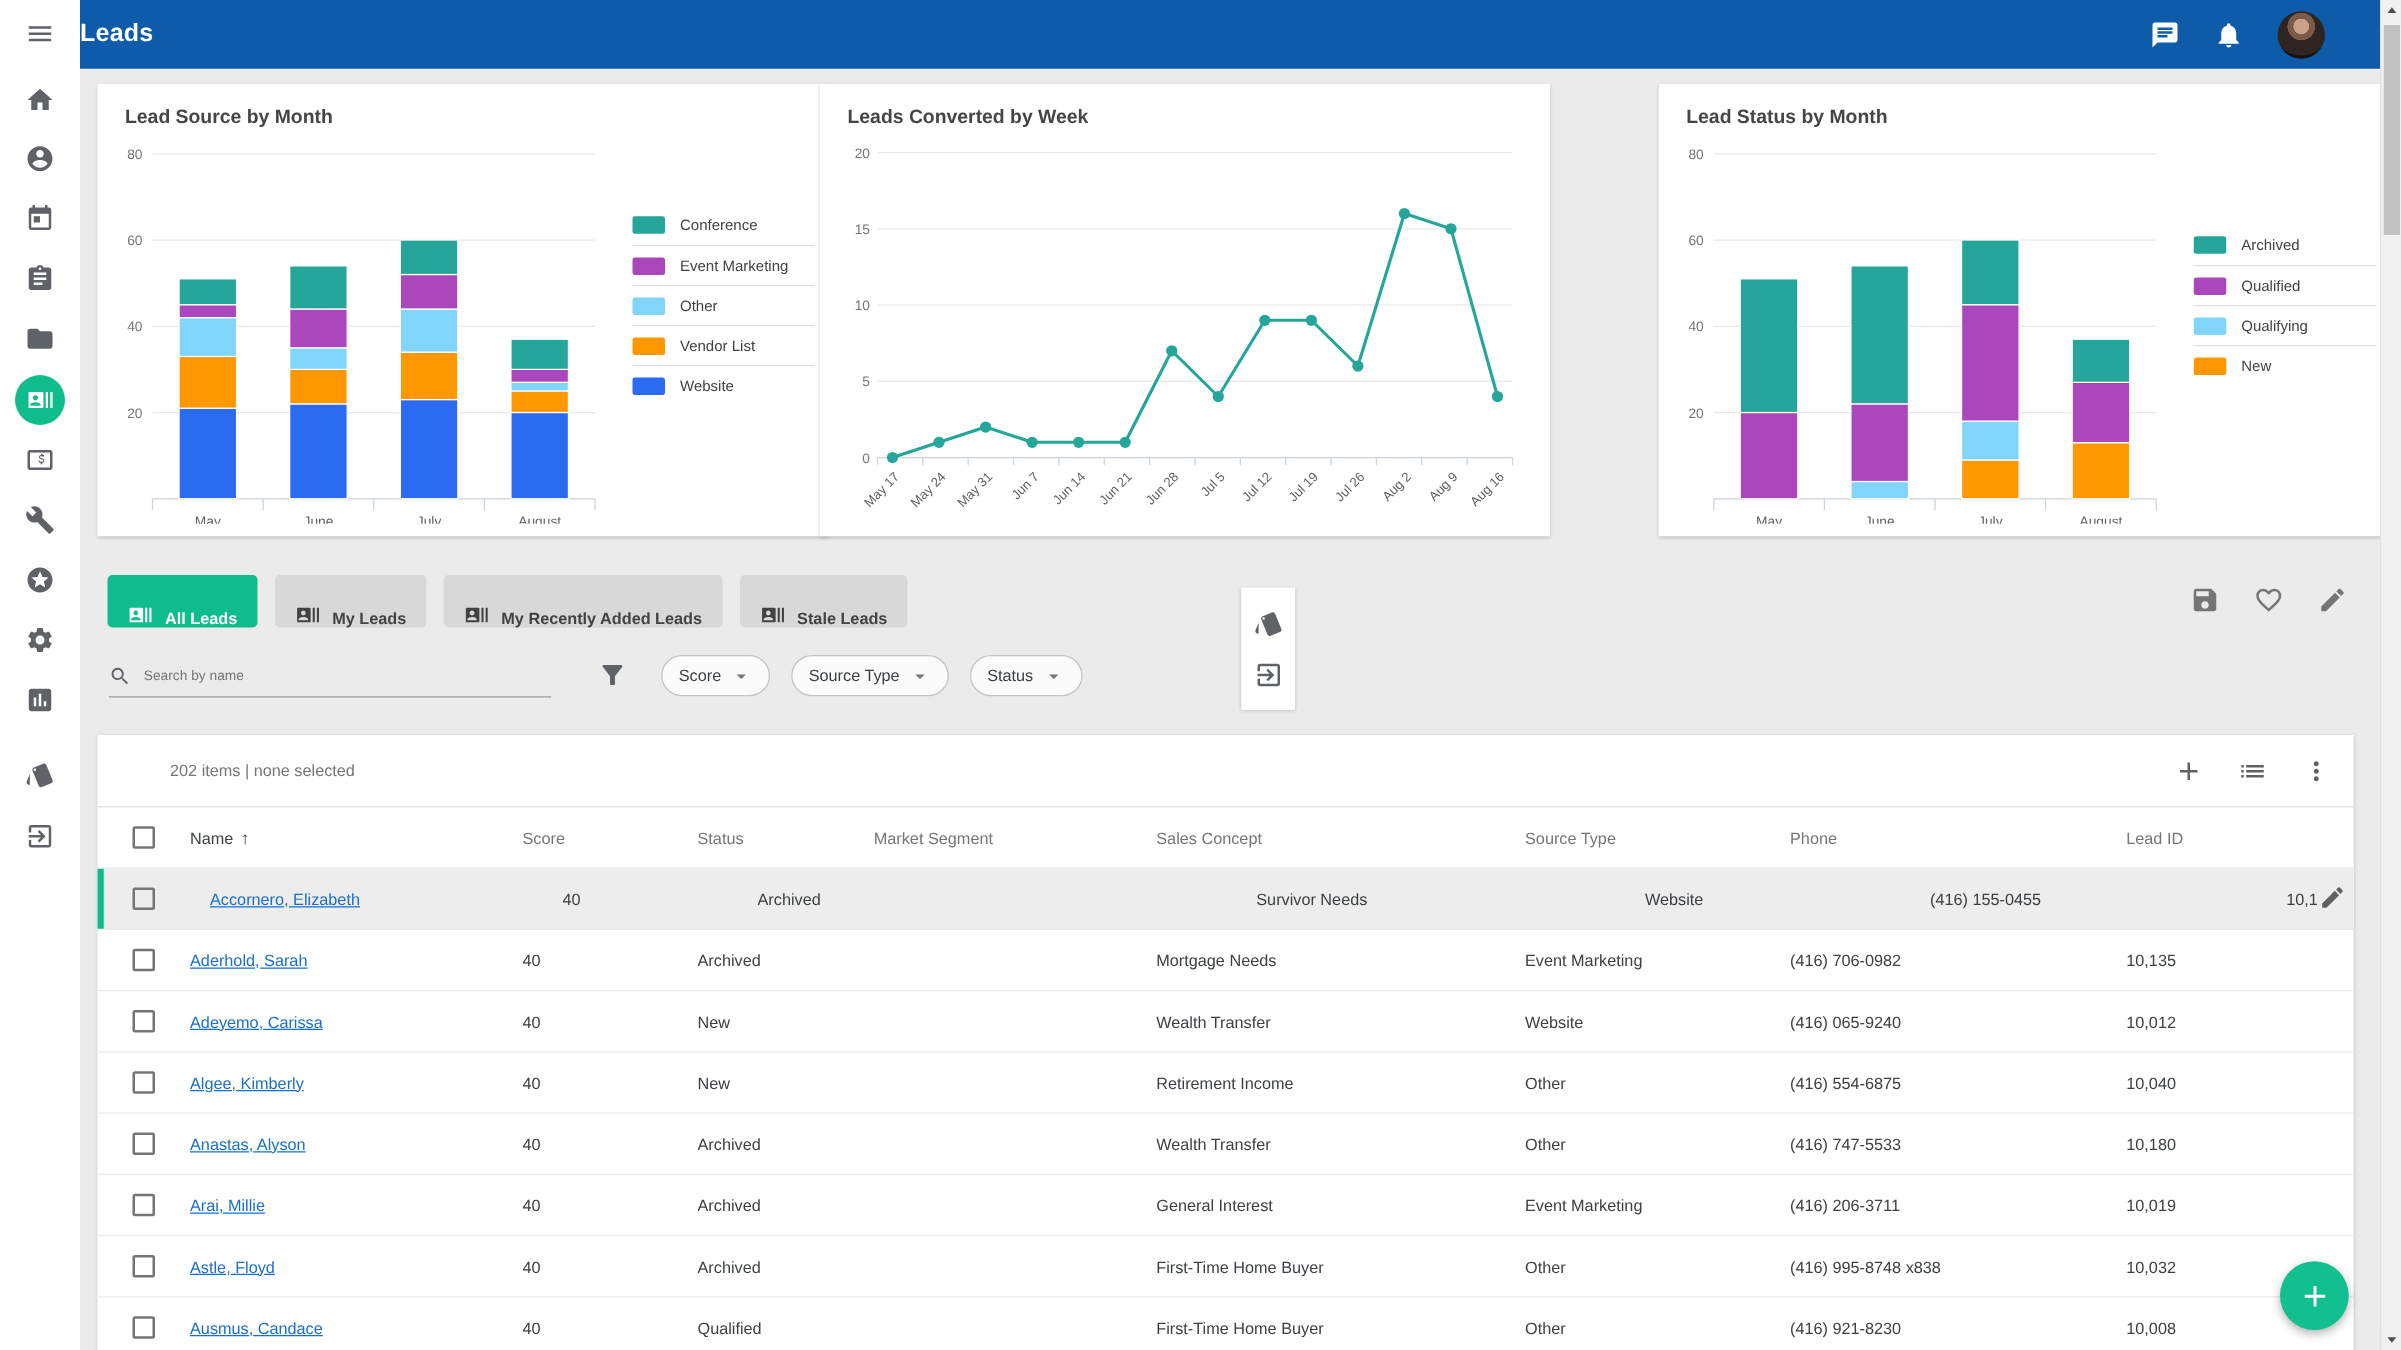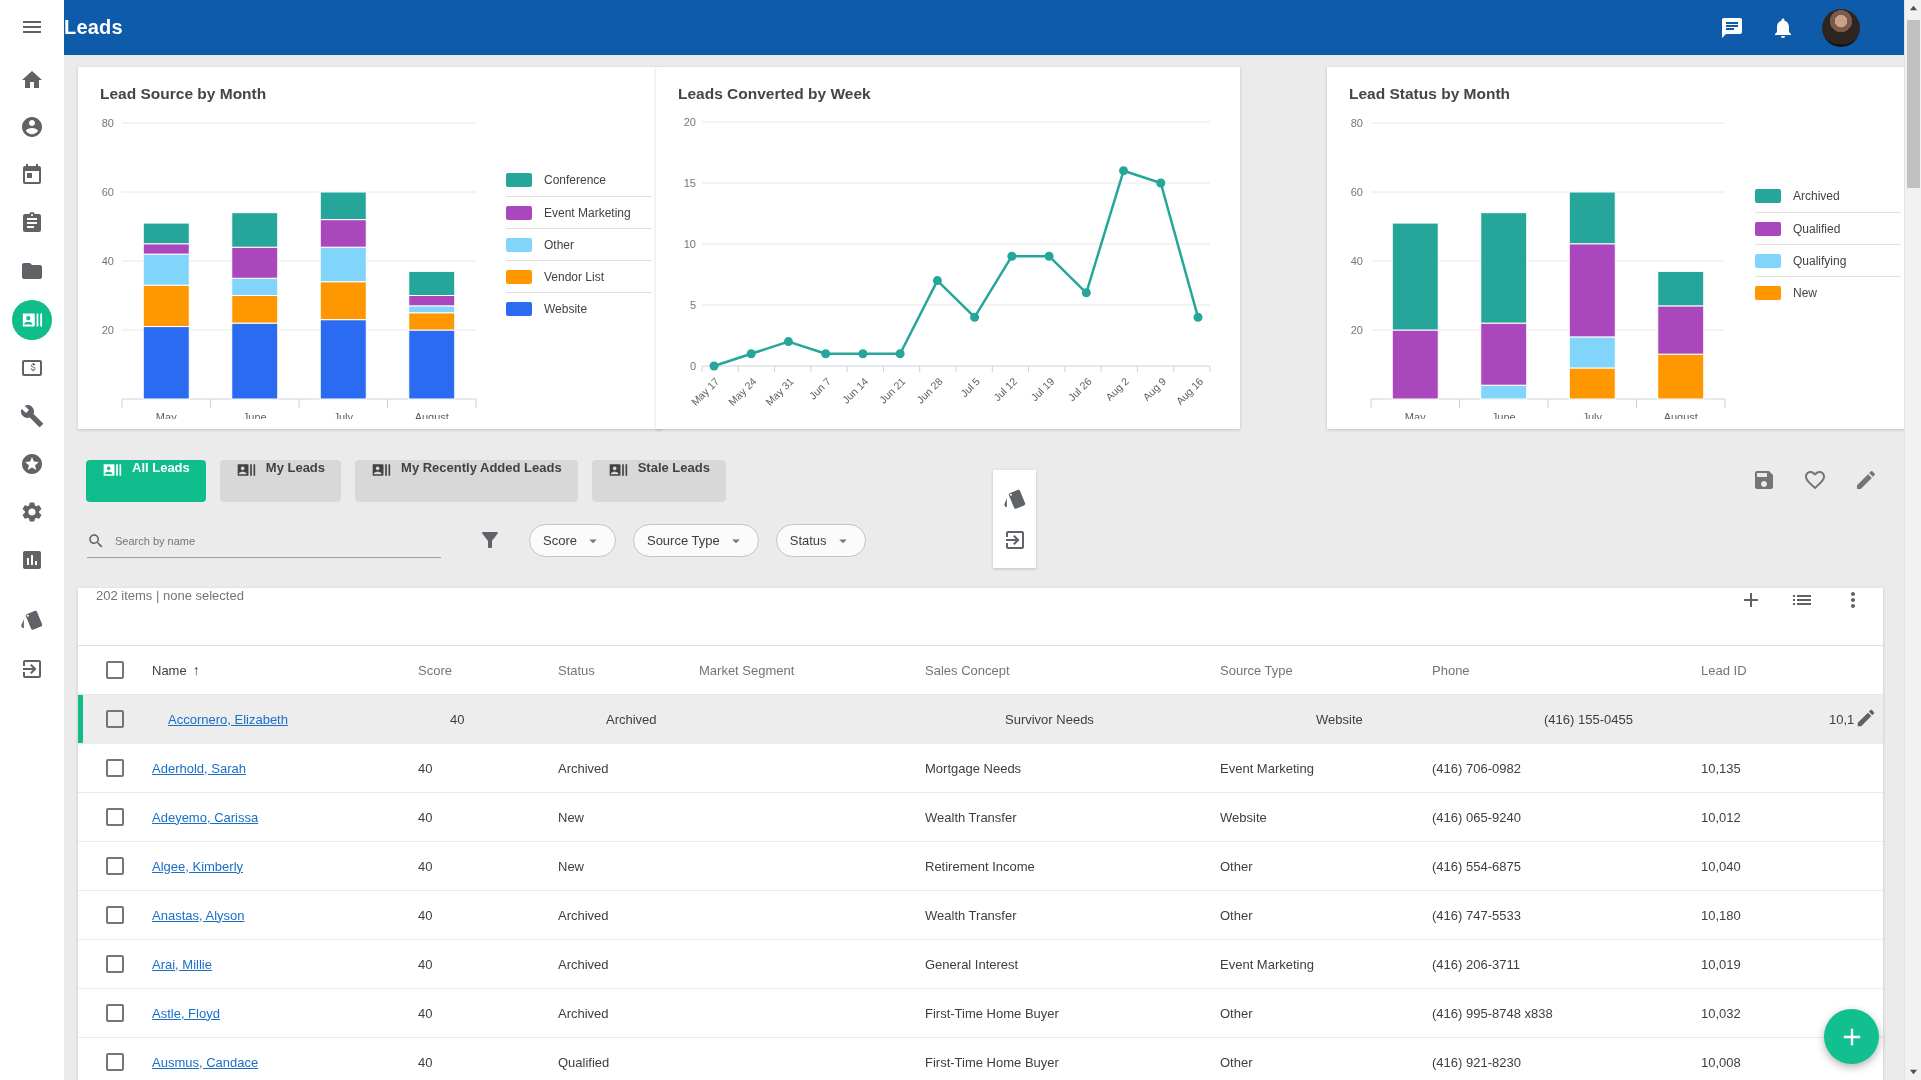--- a/index.html
+++ b/index.html
@@ -28,21 +28,21 @@
   .card h2 { position:absolute; left:22px; top:18px; font-size:15.5px; font-weight:bold; color:#454545; }
   .legend { position:absolute; left:428px; width:146px; }
   .legend-item { height:32px; display:flex; align-items:center; gap:12px; cursor:pointer; }
   .legend-item + .legend-item { border-top:1px solid #e0e0e0; }
   .swatch { width:26px; height:14px; border-radius:2px; flex:none; }
   .legend-label { font-size:12px; color:#424242; }
 
   
   .views-row { position:absolute; left:86px; top:460px; display:flex; gap:14px; }
   .view-btn { height:42px; border:none; border-radius:4px; background:#d8d8d8; color:#424242; font-size:13px; font-weight:bold;
-    display:flex; align-items:flex-start; gap:10px; padding:0 16px; cursor:pointer; font-family:inherit; }
+    display:flex; align-items:flex-end; gap:10px; padding:0 16px; cursor:pointer; font-family:inherit; }
   .view-btn svg { width:20px; height:20px; fill:#424242; }
   .view-btn.active { background:#0fbd8c; color:#fff; }
   .view-btn.active svg { fill:#fff; }
   .quick-icons { position:absolute; left:1752px; top:468px; display:flex; gap:27px; }
   .q-icon { width:24px; height:24px; border:none; background:none; cursor:pointer; padding:0; }
   .q-icon svg { width:24px; height:24px; fill:#757575; }
 
   
   .search-box { position:absolute; left:87px; top:524px; width:354px; height:34px; border-bottom:1px solid #9e9e9e; display:flex; align-items:center; gap:10px; }
   .search-box svg { width:18px; height:18px; fill:#5f6368; flex:none; }
@@ -52,21 +52,21 @@
   .funnel-btn svg { width:24px; height:24px; fill:#5f6368; }
   .chips { position:absolute; left:529px; top:524px; display:flex; gap:17px; }
   .chip { height:33px; border:1px solid #c3c3c3; border-radius:17px; background:#fbfbfb; display:flex; align-items:center; gap:7px; padding:0 13px; font-size:13px; color:#3c4043; cursor:pointer; font-family:inherit; }
   .chip svg { width:18px; height:18px; fill:#757575; }
 
   .side-icon-card { position:absolute; left:993px; top:470px; width:43px; height:98px; background:#fff; box-shadow:0 1px 3px rgba(0,0,0,.18); display:flex; flex-direction:column; align-items:center; justify-content:space-around; padding:8px 0; }
   .side-icon-card .q-icon svg { fill:#5f6368; }
 
   
   .table-card { position:absolute; left:78px; top:588px; width:1805px; height:560px; background:#fff; box-shadow:0 1px 3px rgba(0,0,0,.18); }
-  .t-toolbar { height:58px; display:flex; border-bottom:1px solid #e0e0e0; position:relative; }
+  .t-toolbar { height:58px; display:flex; align-items:center; border-bottom:1px solid #e0e0e0; position:relative;padding-left:40px; }
   .t-summary { margin-left:18px; font-size:13px; color:#757575; }
   .t-toolbar-icons { position:absolute; right:18px; display:flex; gap:27px; }
   .tgrid { display:grid; grid-template-columns:74px 266px 140px 141px 226px 295px 212px 269px 1fr; align-items:center; }
   .thead { height:49px; border-bottom:1px solid #e6e6e6; }
   .thead .hcell { font-size:13px; color:#757575; }
   .hcell.name-h { color:#3c4043; display:flex; align-items:center; gap:6px; cursor:pointer; }
   .sort-arrow { font-size:14px; color:#3c4043; }
   .checkbox { width:18px; height:18px; border:2px solid #757575; border-radius:2px; display:inline-block; cursor:pointer; background:transparent; }
   .c-check { display:flex; justify-content:center; padding-left:0; }
   .trow { height:49px; border-bottom:1px solid #eaeaea; position:relative; cursor:pointer; }

